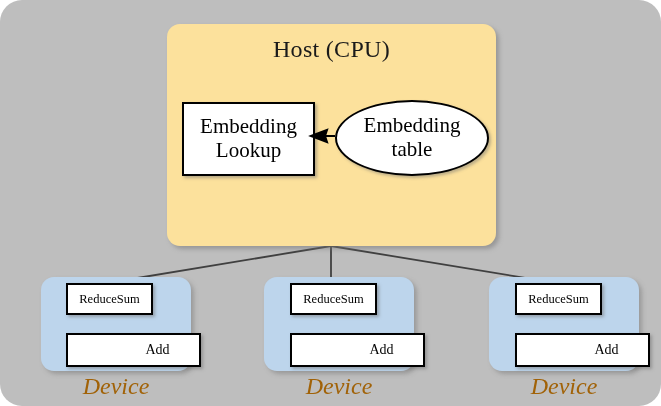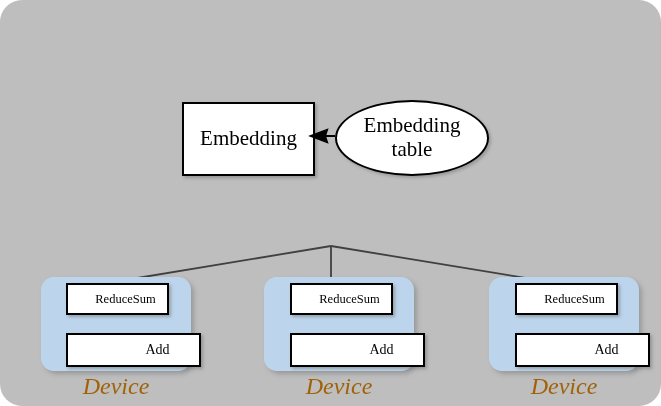--- a/index.html
+++ b/index.html
@@ -38,44 +38,48 @@
 
   
   .device{position:absolute;top:277px;width:150px;height:94px;
           background:#bdd5ec;border-radius:13px;
           box-shadow:3px 3px 4px rgba(120,120,120,.5);}
   .dev1{left:41px;} .dev2{left:264px;} .dev3{left:489px;}
   .devlabel{position:absolute;top:373px;width:150px;text-align:center;
             font-size:24px;color:#a16207;font-style:italic;}
   .lbl1{left:41px;} .lbl2{left:264px;} .lbl3{left:489px;}
 
-  .small{font-size:12.5px;padding-left:16px;}
+  .small{font-size:12.5px;}
   .mid{font-size:14px;padding-left:48px;}
   .rs{width:83px;height:28px;}
   .ad{width:83px;height:30px;}
 </style>
 </head>
 <body>
 
 <div id="canvas">
 
   <div class="plate"></div>
 
   <svg class="links" viewBox="0 0 661 406" xmlns="http://www.w3.org/2000/svg">
     <g stroke="#404040" stroke-width="1.8" fill="none">
       <line x1="331" y1="246" x2="107" y2="283"></line>
       <line x1="331" y1="246" x2="331" y2="283"></line>
       <line x1="331" y1="246" x2="556" y2="283"></line>
     </g>
   </svg>
 
+  <div class="host">
+    <div class="host-title">Host (CPU)</div>
+  </div>
 
   <div class="nodebox lookup">
     <span>
       <span>Embedding</span><br>
+      <span>Lookup</span>
     </span>
   </div>
 
   <div class="ellipse">
     <span>
       <span>Embedding</span><br>
       <span>table</span>
     </span>
   </div>
 

